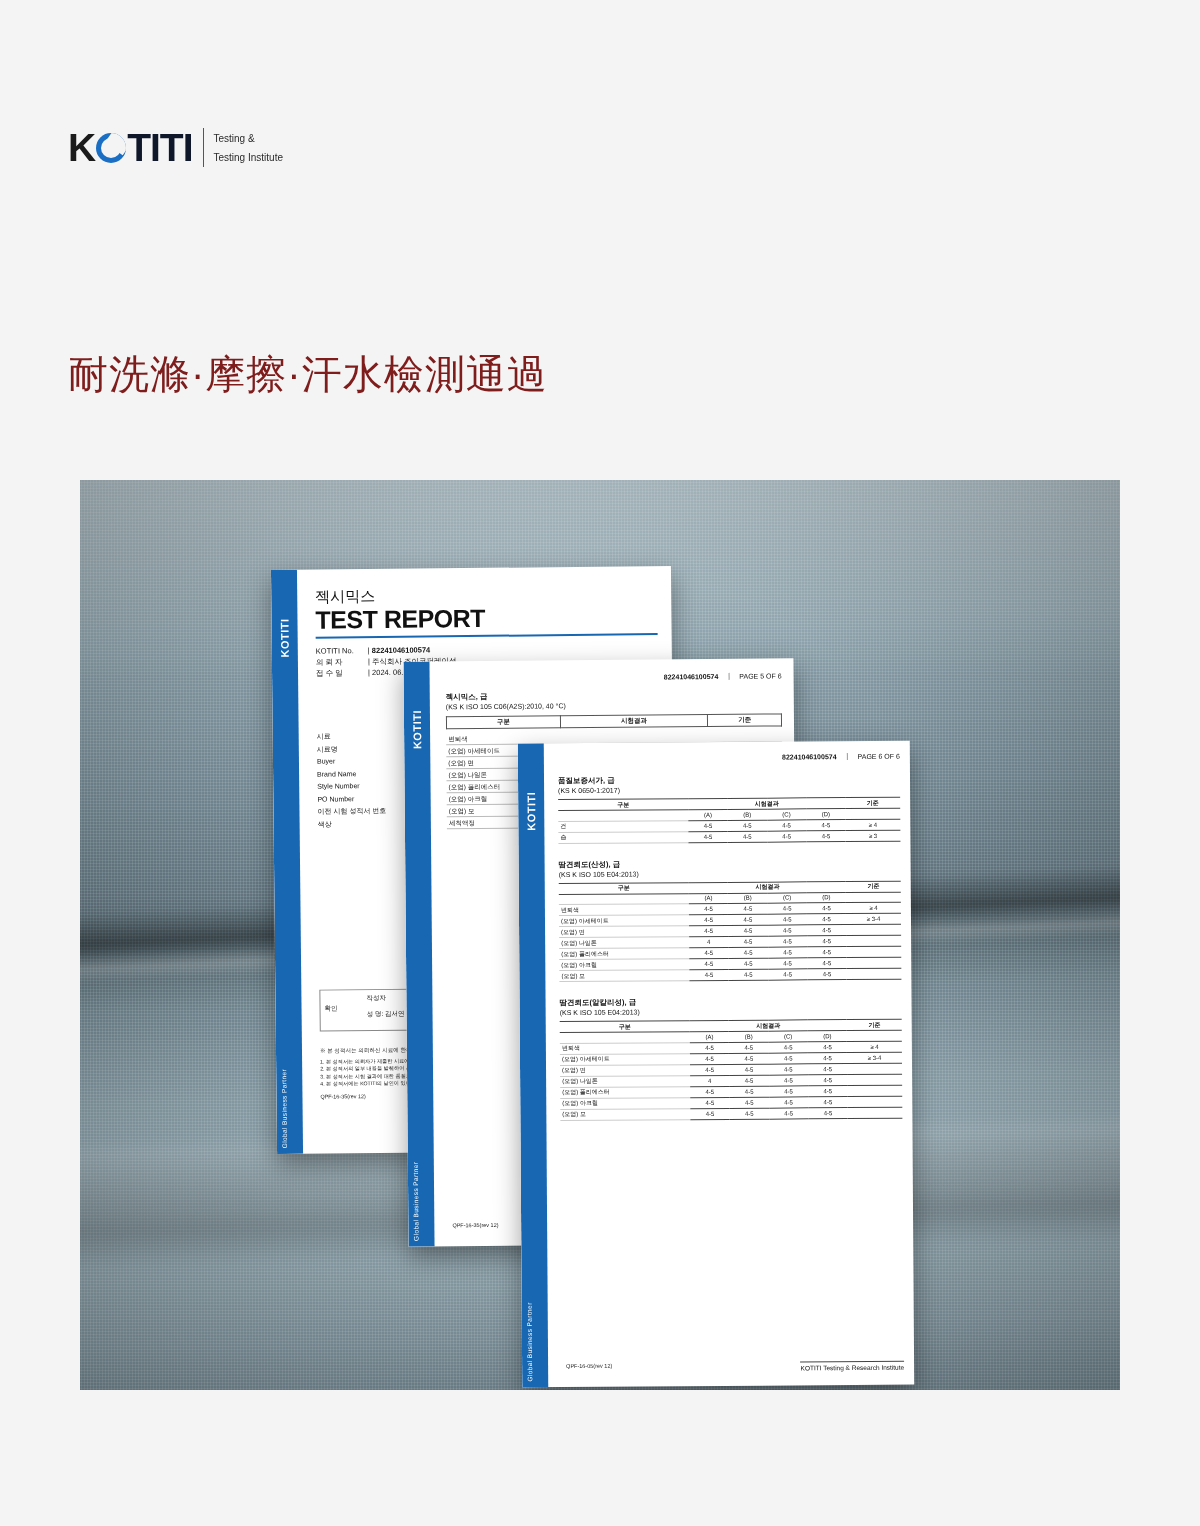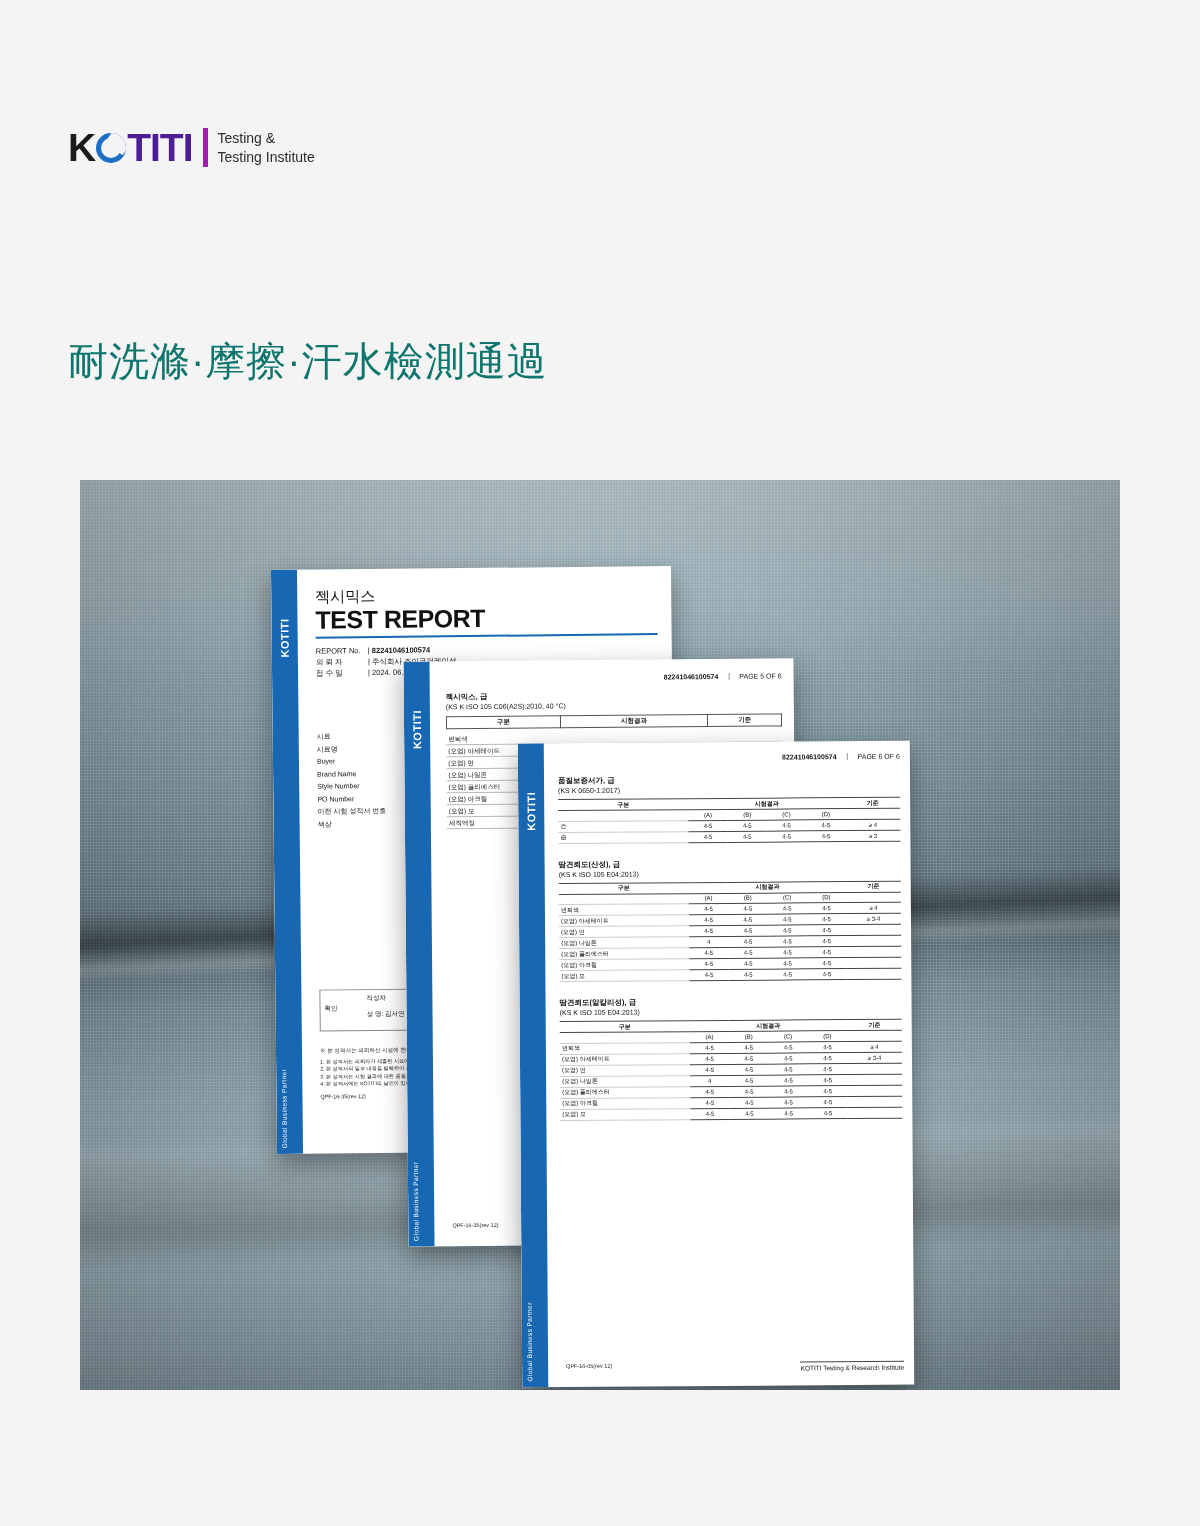--- a/index.html
+++ b/index.html
@@ -29,35 +29,35 @@
     overflow:hidden;
   }
   .brand-o::before{
     content:"";position:absolute;left:5px;top:5px;width:20px;height:20px;
     border-radius:50%;background:#f4f4f4;
   }
   .brand-o::after{
     content:"";position:absolute;left:13px;top:-4px;width:22px;height:22px;
     background:#f4f4f4;transform:rotate(35deg);
   }
-  .brand-rest{color:#4c1d95;}
+  .brand-rest{color:#0f172a;}
   .brand-sub{
-    margin-left:10px;padding-left:10px;border-left:5px solid #a21caf;
-    font-size:14px;line-height:19px;color:#2b2b2b;padding-top:1px;
+    margin-left:10px;padding-left:10px;border-left:1px solid #a21caf;
+    font-size:10px;line-height:19px;color:#2b2b2b;padding-top:1px;
   }
 
   
   .headline{
     position:absolute;left:66px;top:205px;
     font-size:64px;font-weight:bold;color:#111;letter-spacing:2px;
     line-height:1.12;
   }
   .subhead{
-    position:absolute;left:68px;top:334px;
-    font-size:40px;color:#0f766e;letter-spacing:1px;font-weight:400;
+    position:absolute;left:68px;top:347px;
+    font-size:40px;color:#7f1d1d;letter-spacing:1px;font-weight:400;
   }
 
   
   .photo{
     position:absolute;left:80px;top:480px;width:1040px;height:910px;
     overflow:hidden;
     background:#8ea2ab;
   }
   .fabric{
     position:absolute;inset:0;
@@ -191,21 +191,21 @@
     <div class="sheet" id="sheet1">
       <div class="spine">
         <div class="spine-logo">KOTITI</div>
         <div class="gbp">Global Business Partner</div>
       </div>
       <div class="body">
         <div class="s1-title-kr">젝시믹스</div>
         <div class="s1-title">TEST REPORT</div>
         <div class="s1-rule"></div>
         <div class="s1-meta">
-          <div><span class="lbl">REPORT No.</span>| <b>82241046100574</b></div>
+          <div><span class="lbl">KOTITI No.</span>| <b>82241046100574</b></div>
           <div><span class="lbl">의 뢰 자</span>| <span>주식회사 조이코퍼레이션</span></div>
           <div><span class="lbl">접 수 일</span>| <span>2024. 06. 14</span></div>
         </div>
         <div class="s1-fields">
           <div>시료</div>
           <div>시료명</div>
           <div>Buyer</div>
           <div>Brand Name</div>
           <div>Style Number</div>
           <div>PO Number</div>

